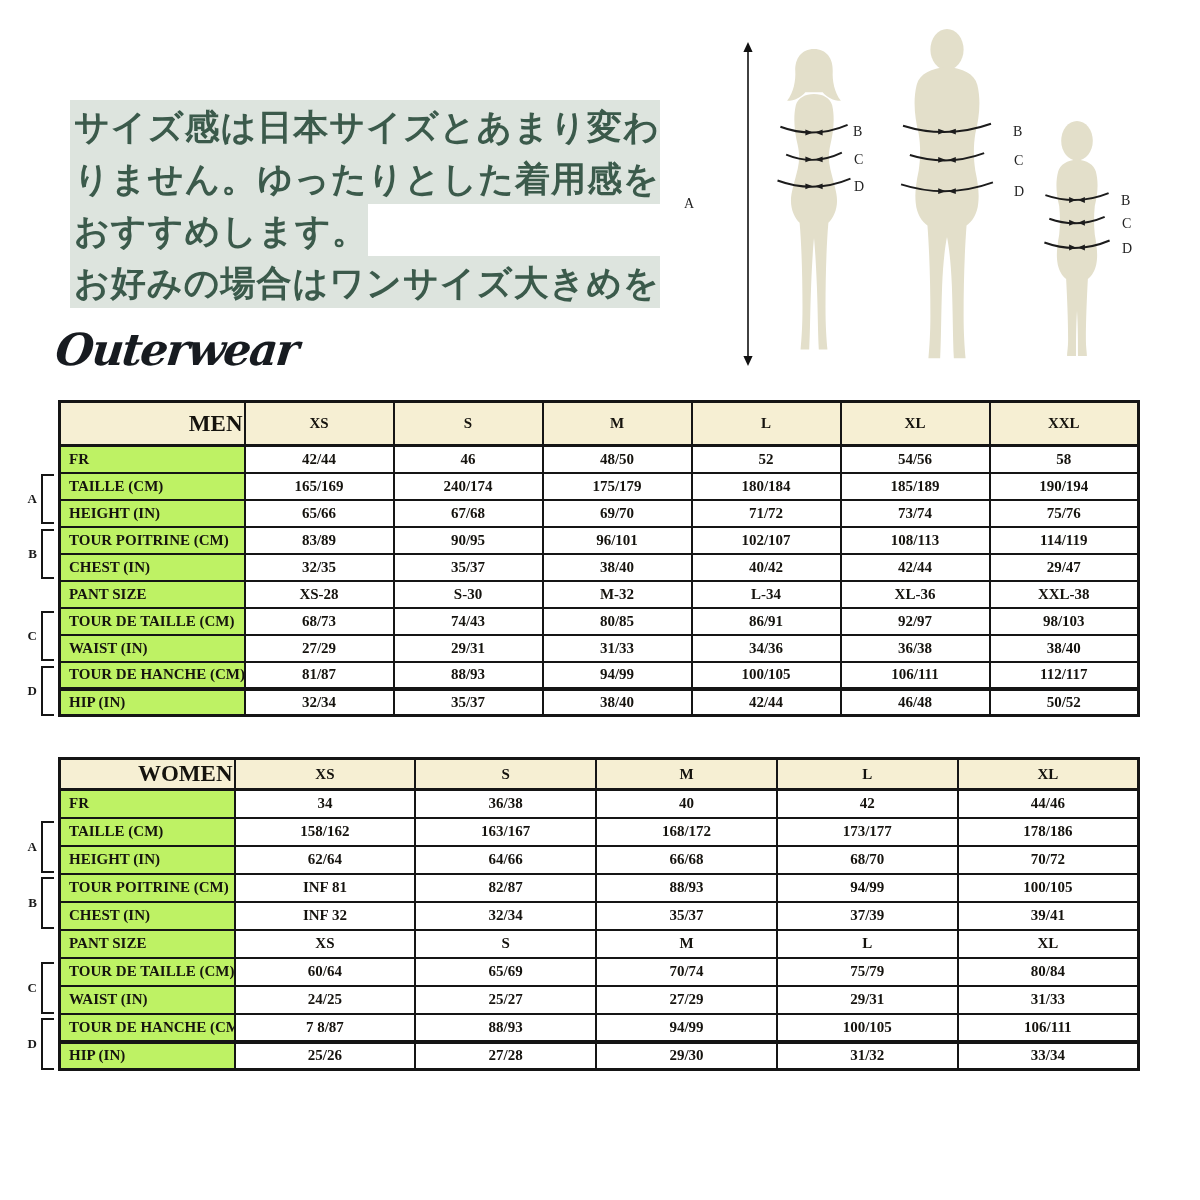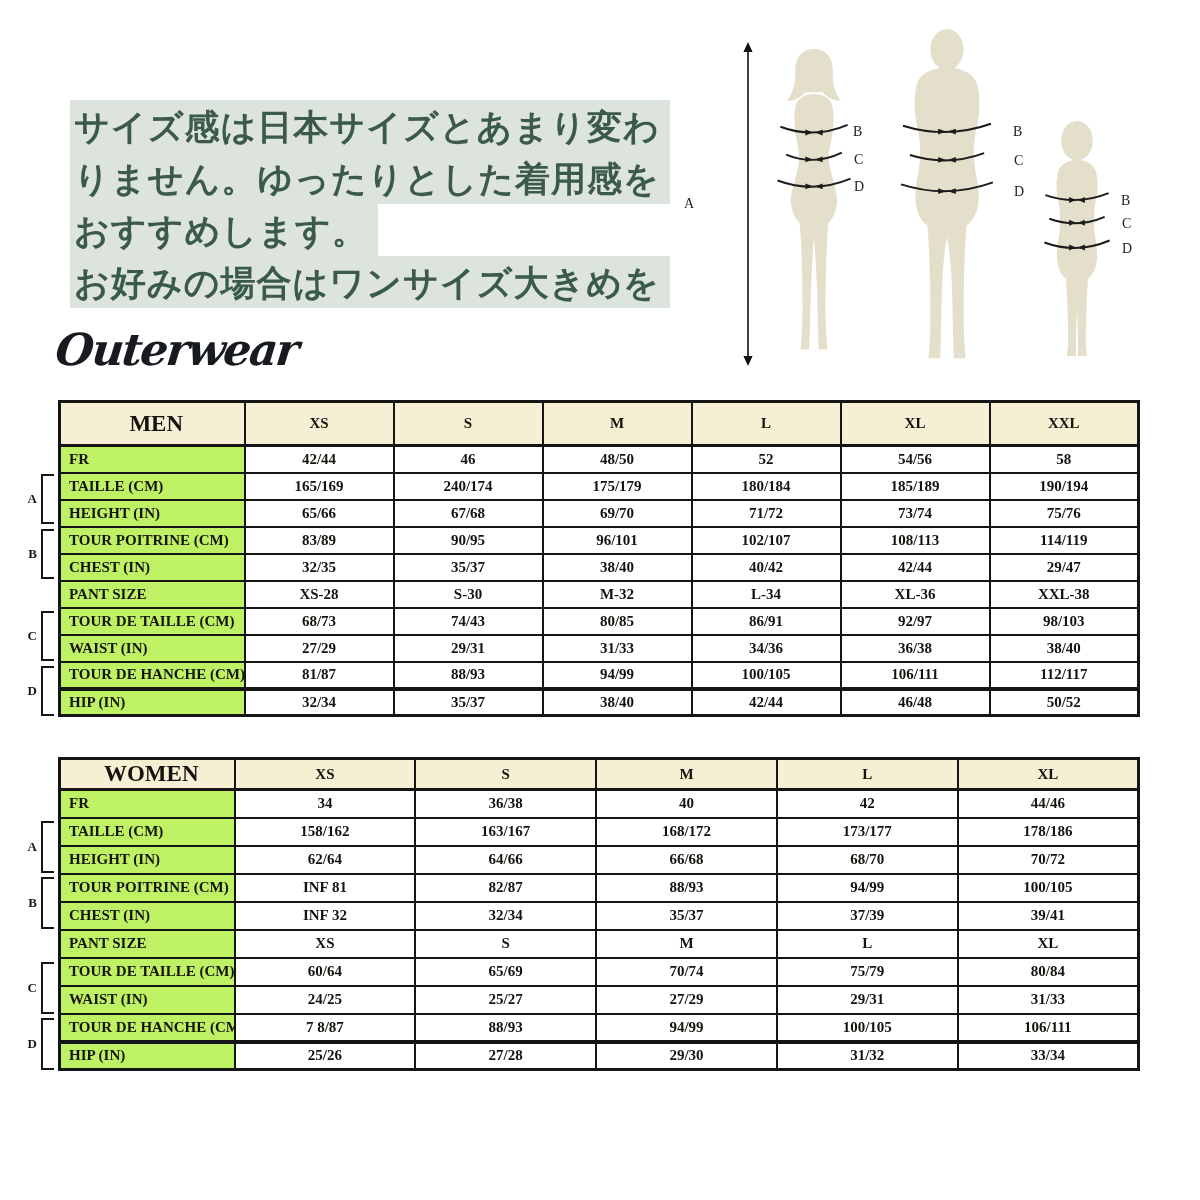--- a/index.html
+++ b/index.html
@@ -4,21 +4,21 @@
 <style>
   html,body{margin:0;padding:0;background:#ffffff;}
   .page{position:relative;width:1200px;height:1200px;background:#ffffff;overflow:hidden;
         font-family:"Liberation Serif",serif;}
 
   
   .intro{position:absolute;left:70px;top:100px;width:590px;}
   .jp-line{display:block;height:52px;line-height:52px;white-space:nowrap;}
   .jp-line span{display:inline-block;height:52px;line-height:54px;background:#dde4de;color:#3b5a4b;
        font-family:"DejaVu Sans",sans-serif;font-weight:bold;font-size:35px;letter-spacing:1px;
-       padding:0 10px 0 4px;}
+       padding:0 0 0 4px;}
 
   
   .logo{position:absolute;left:56px;top:324px;font-family:"DejaVu Serif",serif;
         font-style:italic;font-weight:bold;font-size:44px;color:#171b20;
         transform:skewX(-6deg);letter-spacing:-2px;}
 
   
   .fig-area{position:absolute;left:0;top:0;width:1200px;height:400px;}
   .fig-svg{position:absolute;}
   .fig-label{position:absolute;font-family:"Liberation Serif",serif;font-size:14px;color:#222;}
@@ -27,21 +27,21 @@
   
   table.sizes{position:absolute;left:58px;border-collapse:collapse;table-layout:fixed;
               width:1082px;border:3px solid #151515;}
   table.men{top:400px;}
   table.women{top:757px;}
   table.sizes th,table.sizes td{border:2px solid #151515;text-align:center;vertical-align:middle;
         font-family:"Liberation Serif",serif;font-weight:bold;color:#15130e;overflow:hidden;white-space:nowrap;}
   table.sizes thead th{background:#f6efd3;border-bottom-width:3px;}
   table.men thead tr{height:44px;}
   table.women thead tr{height:19px;}
-  table.sizes th.tt{font-size:23px;text-align:center;padding-left:9px;}
+  table.sizes th.tt{font-size:23px;text-align:right;padding-left:9px;}
   table.sizes th.sz{font-size:15px;}
   table.men tbody tr{height:27px;}
   table.women tbody tr{height:28px;}
   table.sizes td{font-size:15px;background:#ffffff;}
   table.sizes td.rl{background:#bef264;text-align:left;padding-left:8px;font-size:15px;}
   table.sizes tr.thick td{border-top-width:4px;}
   table.men col.col-label{width:185px;}
   table.women col.col-label{width:175px;}
 
   

